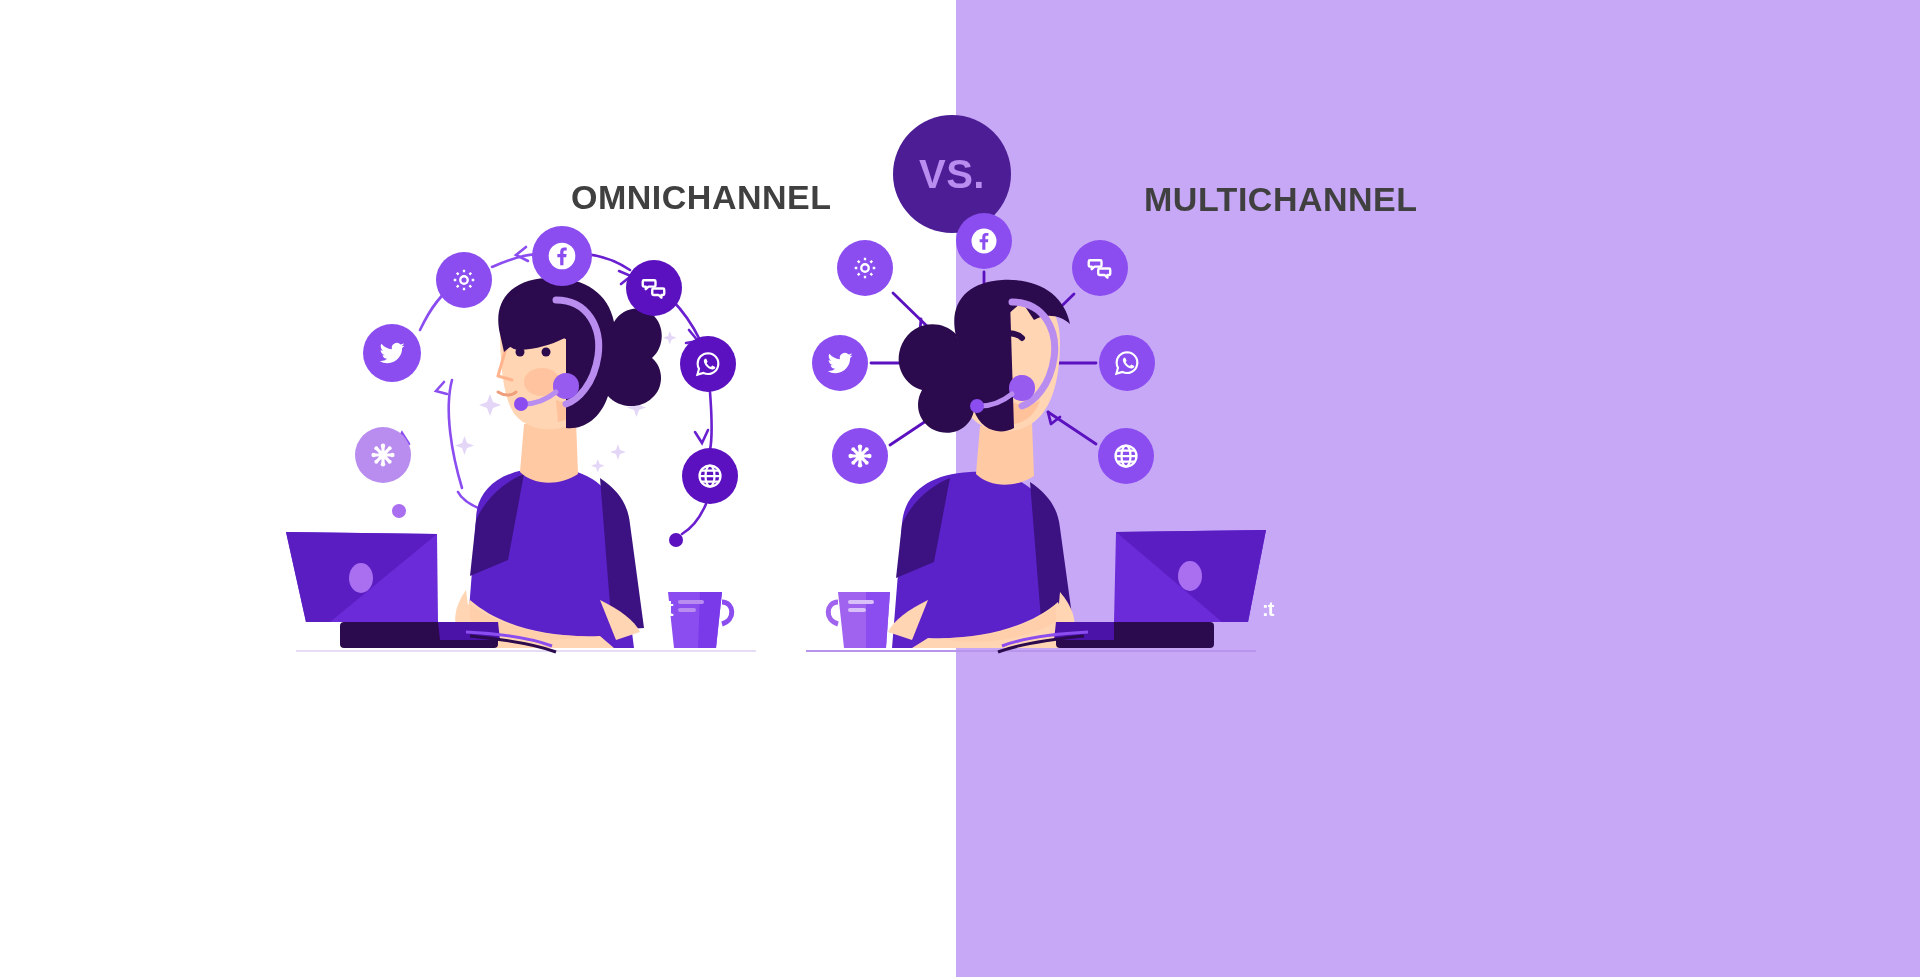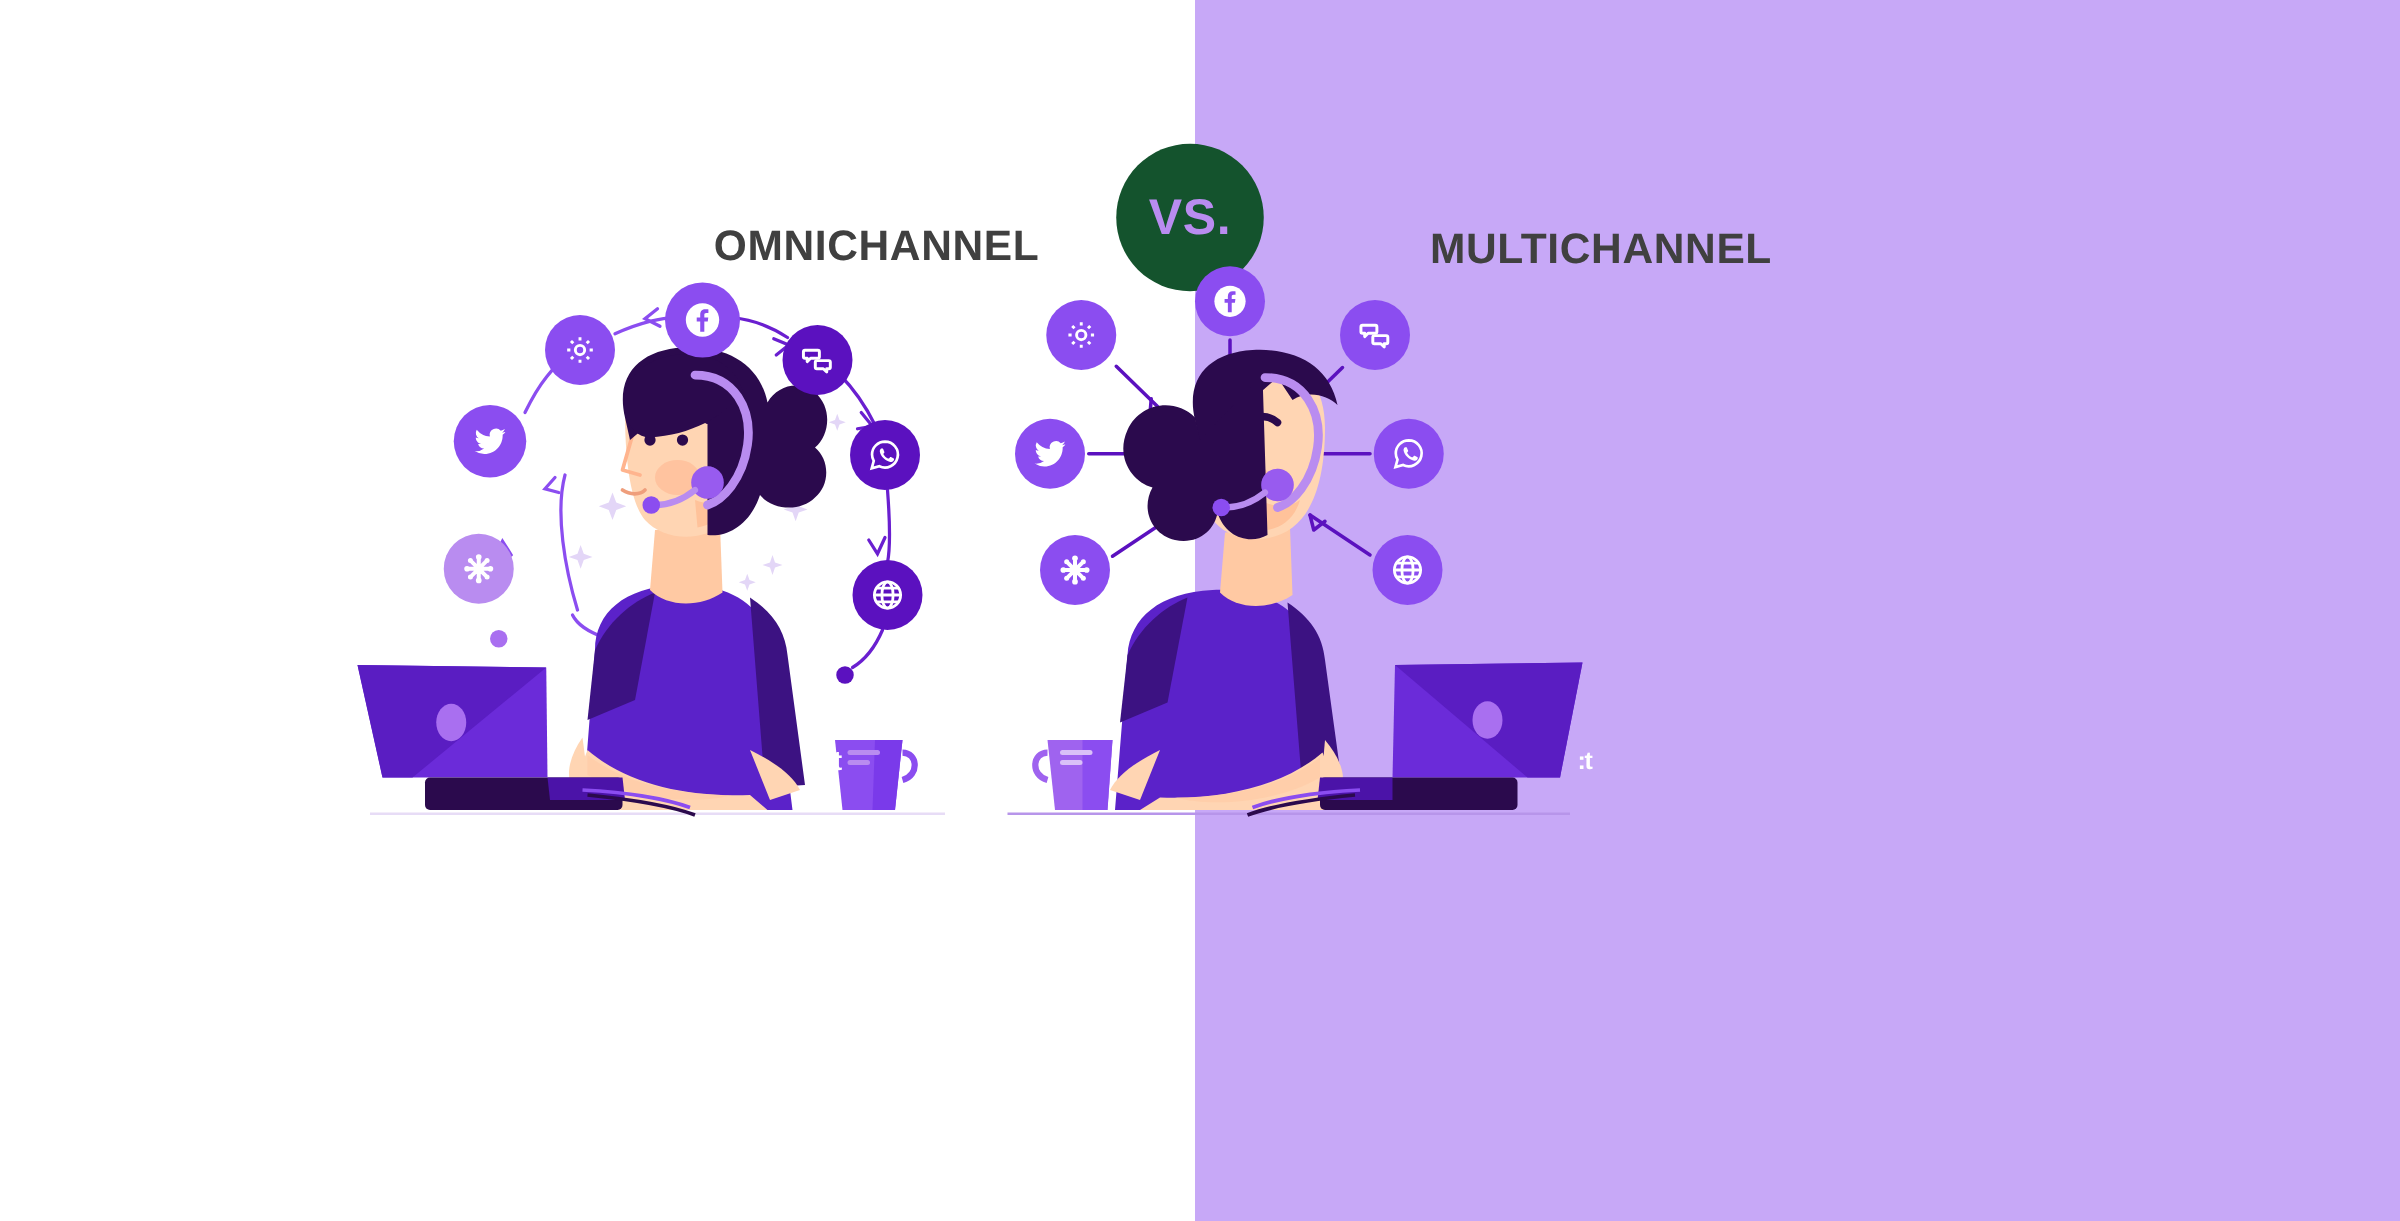--- a/index.html
+++ b/index.html
@@ -22,21 +22,21 @@
     font-size:34px;
     letter-spacing:0.5px;
     color:#404040;
     white-space:nowrap;
   }
   #t-omni{left:571px;top:178px;}
   #t-multi{left:1144px;top:180px;}
 
   .vs-badge{
     position:absolute;left:893px;top:115px;width:118px;height:118px;
-    border-radius:50%;background:#14532d;
+    border-radius:50%;background:#4c1d95;
     display:flex;align-items:center;justify-content:center;
   }
   .vs-badge span{
     color:#b98cf0;font-weight:bold;font-size:40px;letter-spacing:0.5px;
   }
 
   
   .ibub{
     position:absolute;border-radius:50%;
     display:flex;align-items:center;justify-content:center;

